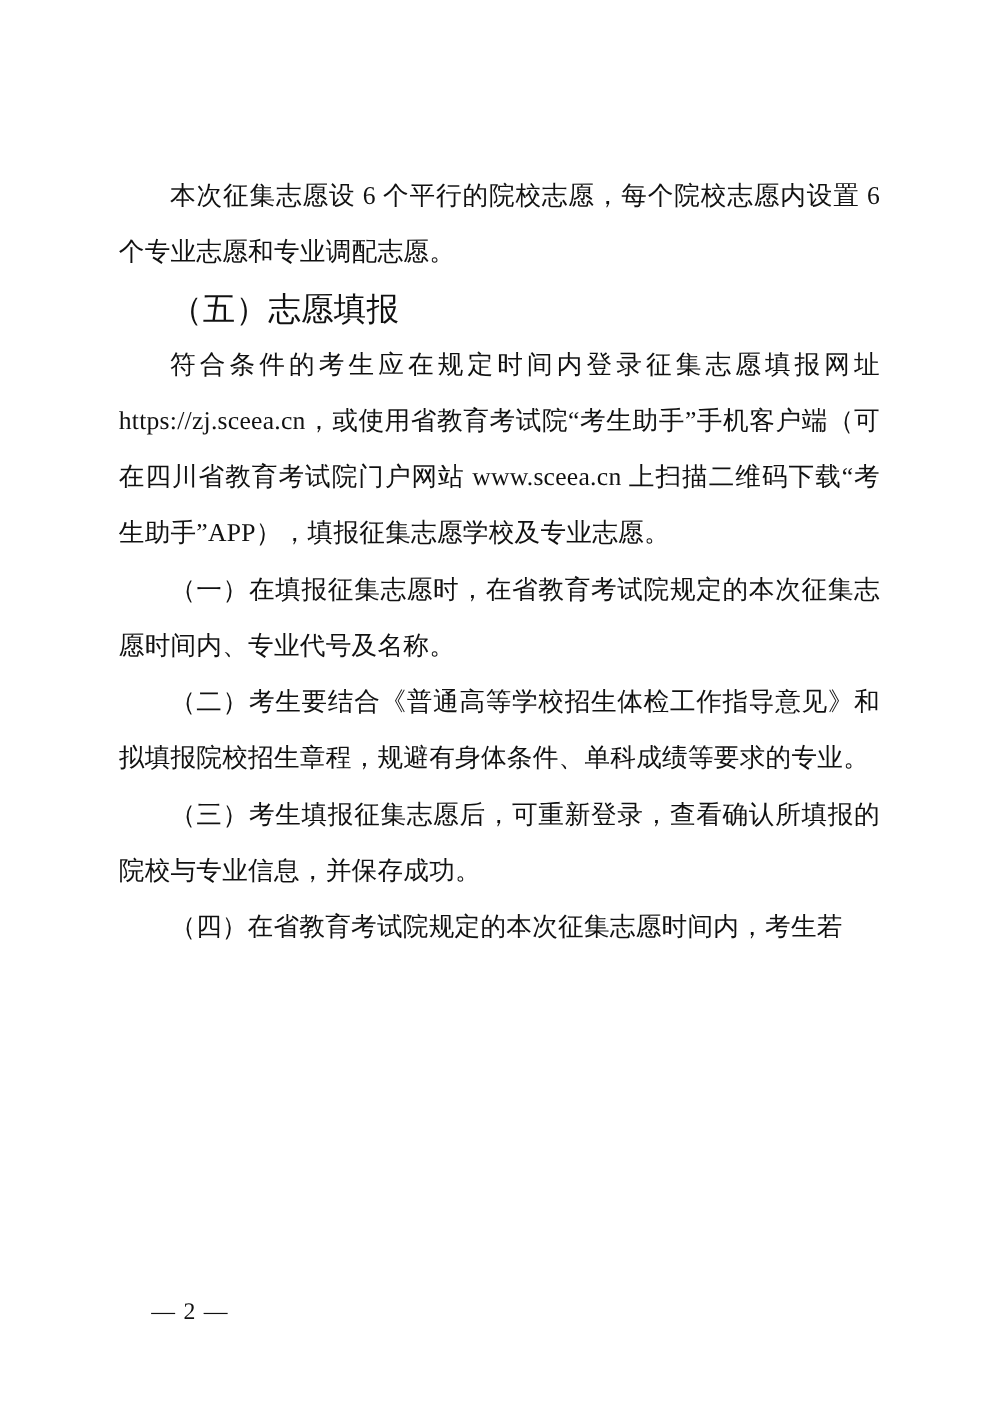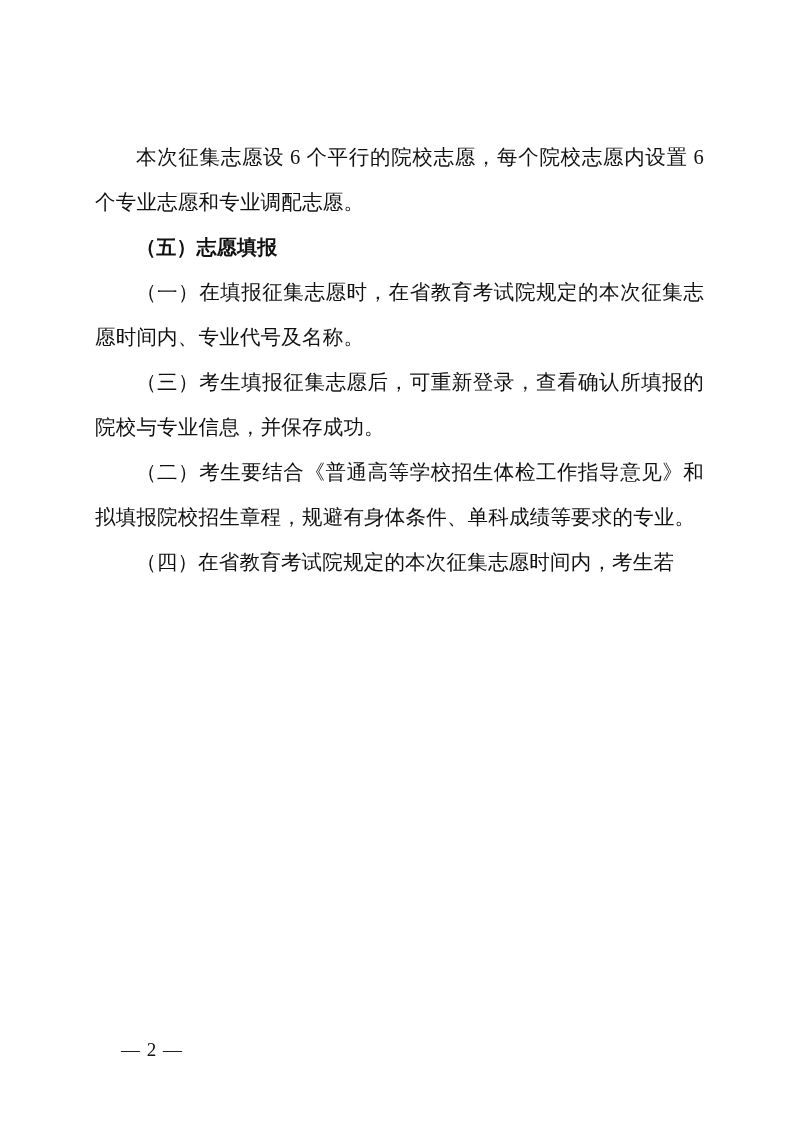--- a/index.html
+++ b/index.html
@@ -31,22 +31,22 @@
     text-justify: inter-ideograph;
     letter-spacing: 0.2px;
   }
   .para {
     margin: 0;
     text-indent: 41px;
   }
   .heading {
     margin: 0;
     text-indent: 41px;
-    font-weight: bold;
-    font-size: 20px;
+    font-weight: normal;
+    font-size: 26px;
     line-height: 45px;
   }
   .footer {
     position: absolute;
     left: 0;
     bottom: 62px;
     width: 794px;
     text-align: center;
     font-size: 19px;
     font-family: "Liberation Serif", "DejaVu Serif", serif;
@@ -58,22 +58,23 @@
     letter-spacing: 1px;
   }
 </style>
 </head>
 <body>
 
 <div class="page">
   <div class="body-text">
     <p class="para">本次征集志愿设 6 个平行的院校志愿，每个院校志愿内设置 6 个专业志愿和专业调配志愿。</p>
     <p class="heading">（五）志愿填报</p>
+    <p class="para">符合条件的考生应在规定时间内登录征集志愿填报网址 https://zj.sceea.cn，或使用省教育考试院“考生助手”手机客户端（可在四川省教育考试院门户网站 www.sceea.cn 上扫描二维码下载“考生助手”APP），填报征集志愿学校及专业志愿。</p>
     <p class="para">（一）在填报征集志愿时，在省教育考试院规定的本次征集志愿时间内、专业代号及名称。</p>
+    <p class="para">（二）考生要结合《普通高等学校招生体检工作指导意见》和拟填报院校招生章程，规避有身体条件、单科成绩等要求的专业。</p>
     <p class="para">（三）考生填报征集志愿后，可重新登录，查看确认所填报的院校与专业信息，并保存成功。</p>
-    <p class="para">（二）考生要结合《普通高等学校招生体检工作指导意见》和拟填报院校招生章程，规避有身体条件、单科成绩等要求的专业。</p>
     <p class="para">（四）在省教育考试院规定的本次征集志愿时间内，考生若</p>
   </div>
 </div>
 
 <div class="footer">
   <span class="footer-inner">— 2 —</span>
 </div>
 
 </body></html>

